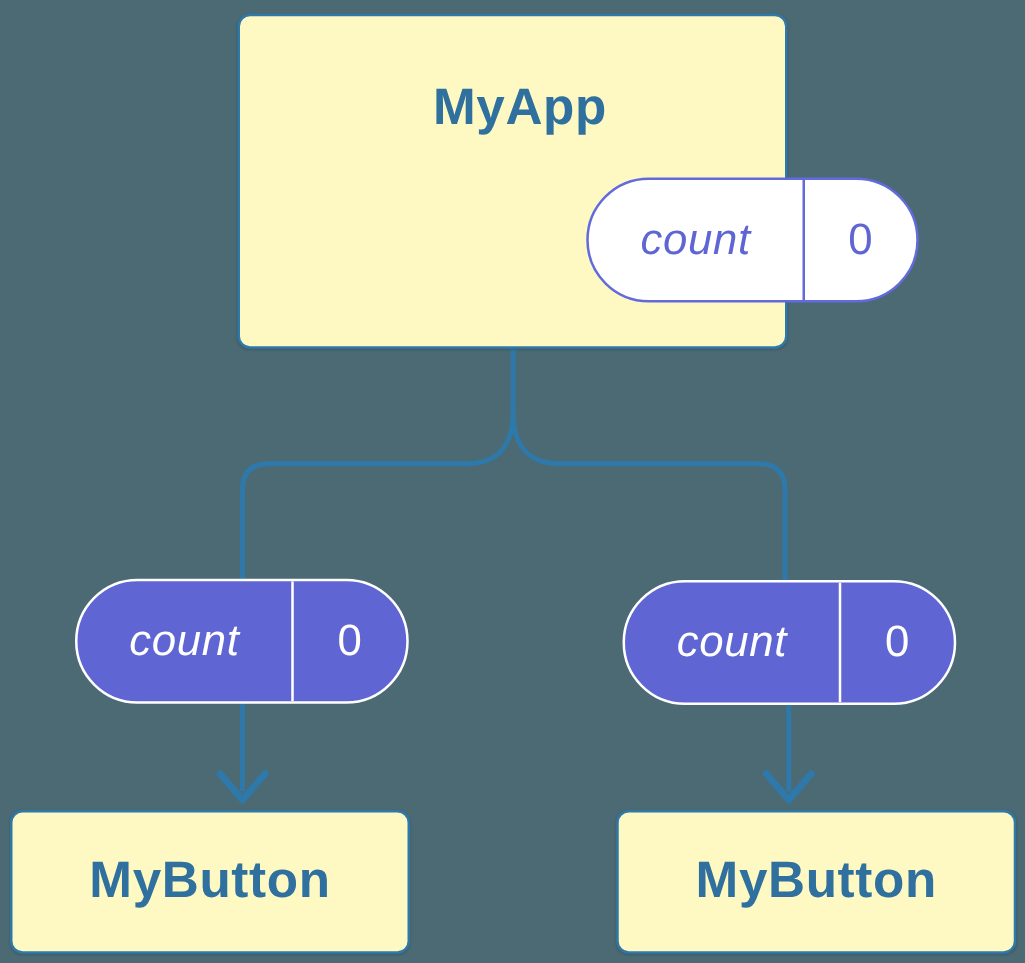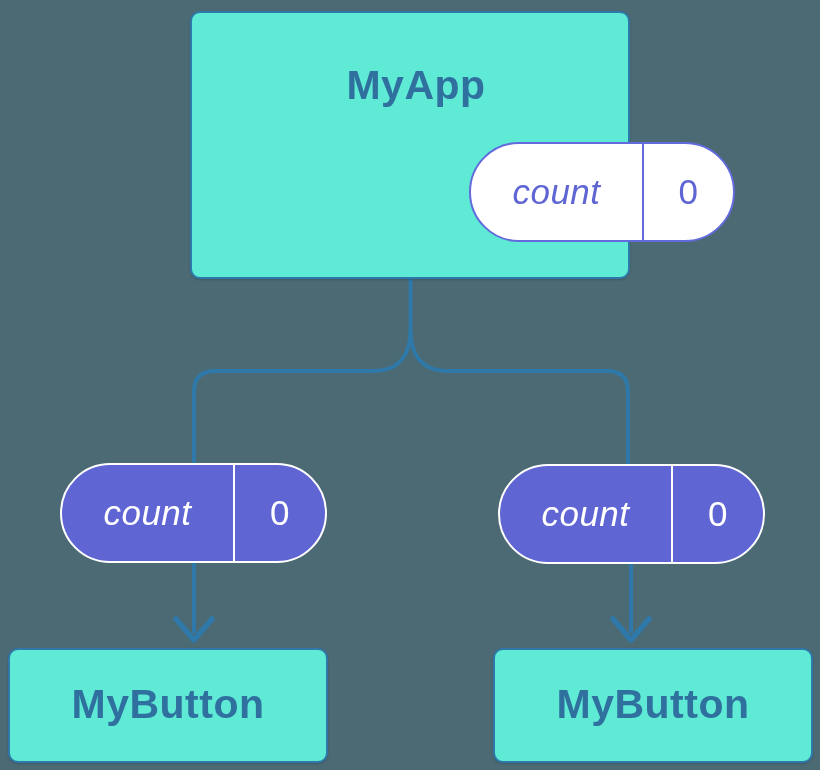--- a/index.html
+++ b/index.html
@@ -15,21 +15,21 @@
     background: #4C6A74;
     overflow: hidden;
   }
   .connector-svg {
     position: absolute;
     left: 0; top: 0;
     width: 820px; height: 770px;
   }
   .node-box {
     position: absolute;
-    background: #5eead4;
+    background: #fef9c3;
     border: 2.5px solid #2E79A9;
     border-radius: 10px;
     box-sizing: border-box;
     box-shadow: 0 1px 2px rgba(20,40,50,0.25);
     padding-left: 12px;
   }
   .node-box .node-label {
     display: block;
     text-align: center;
     color: #2F709F;

